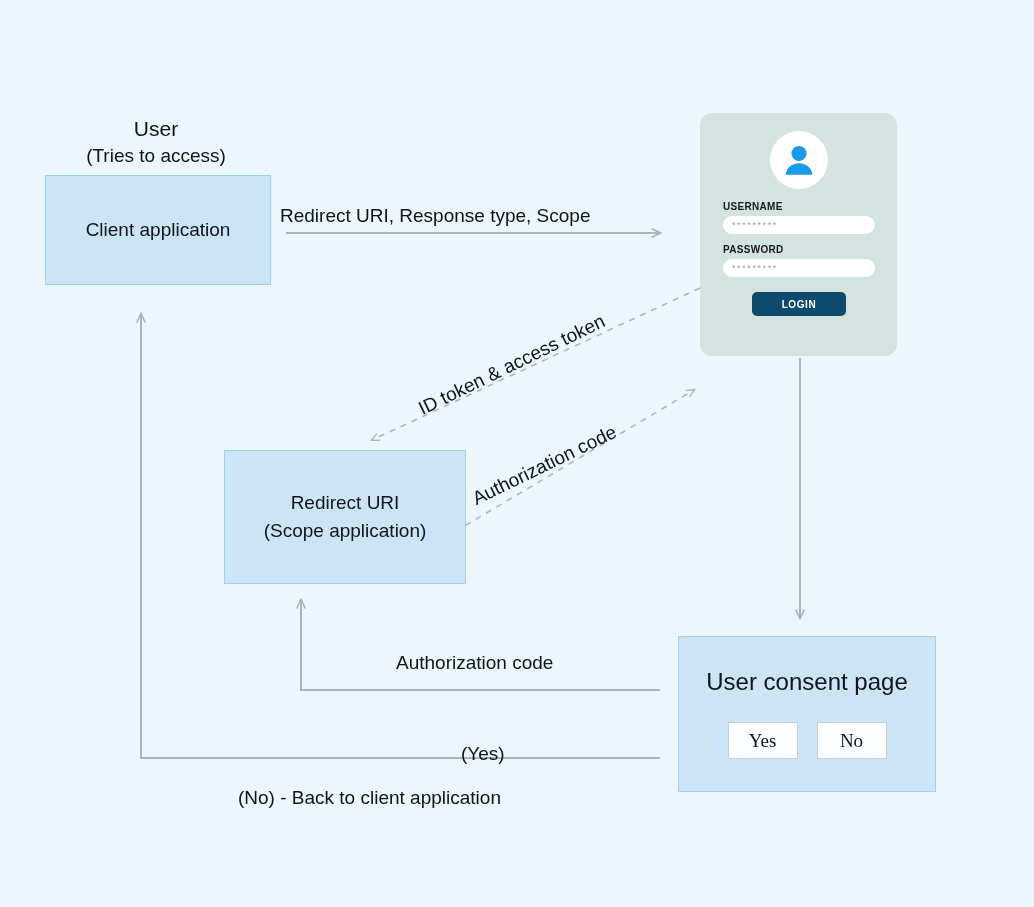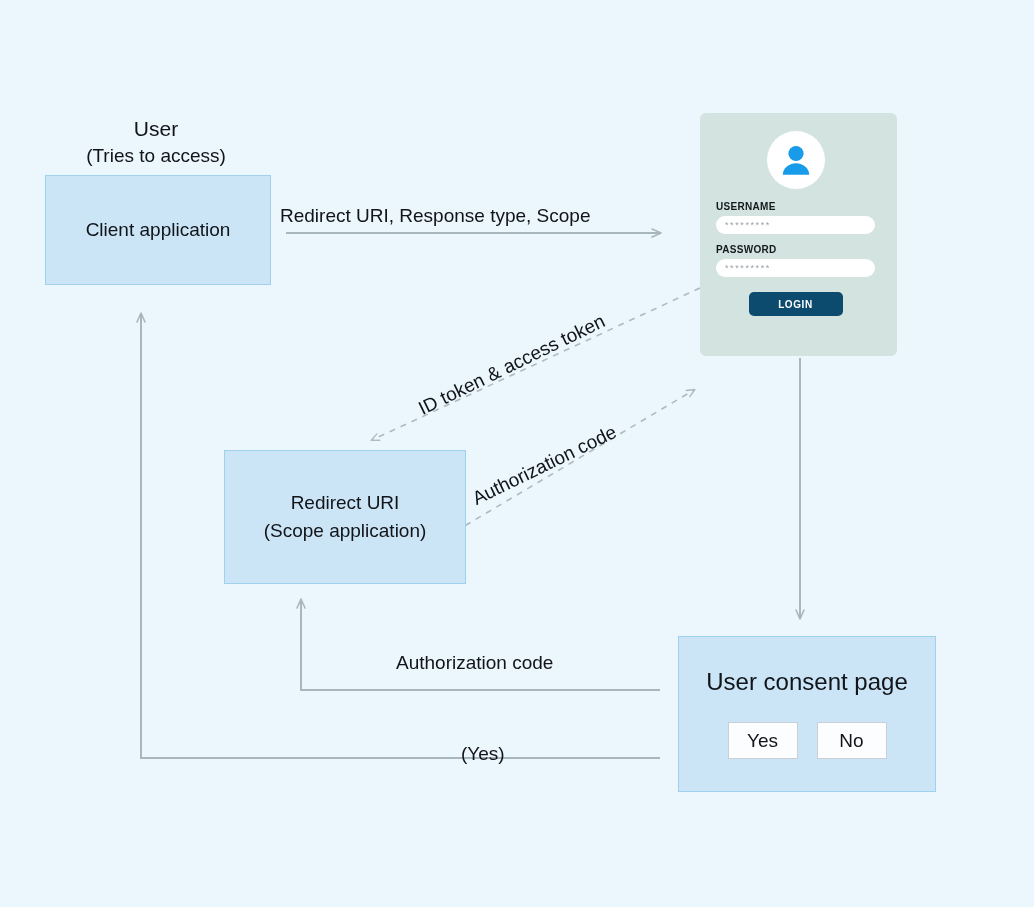--- a/index.html
+++ b/index.html
@@ -80,33 +80,34 @@
     border: 1px solid #C9CFD4;
     width: 70px;
     height: 37px;
     display: flex;
     align-items: center;
     justify-content: center;
     font-size: 19px;
     color: #111418;
     box-sizing: border-box;
     cursor: pointer;
+    font-family: Liberation Serif, serif;
   }
 
   
   #login-panel {
     position: absolute;
     left: 700px;
     top: 113px;
     width: 197px;
     height: 243px;
     background: #D2E3E0;
-    border-radius: 6px;
-    box-sizing: border-box;
-    padding: 18px 22px 0 16px;
+    border-radius: 12px;
+    box-sizing: border-box;
+    padding: 18px 22px 0 23px;
     display: flex;
     flex-direction: column;
     align-items: center;
   }
   #avatar {
     width: 58px;
     height: 58px;
     border-radius: 50%;
     background: #FFFFFF;
     display: flex;
@@ -278,14 +279,15 @@
   <div class="label" id="label-redirect-params">Redirect URI, Response type, Scope</div>
 
   <div class="diag-label" id="label-id-token">ID token &amp; access token</div>
 
   <div class="diag-label" id="label-authorization-code">Authorization code</div>
 
   <div class="label" id="label-auth-code-yes">Authorization code</div>
 
   <div class="label" id="label-yes">(Yes)</div>
 
+  <div class="label" id="label-no-back">(No) - Back to client application</div>
 
 </div>
 
 </body></html>

